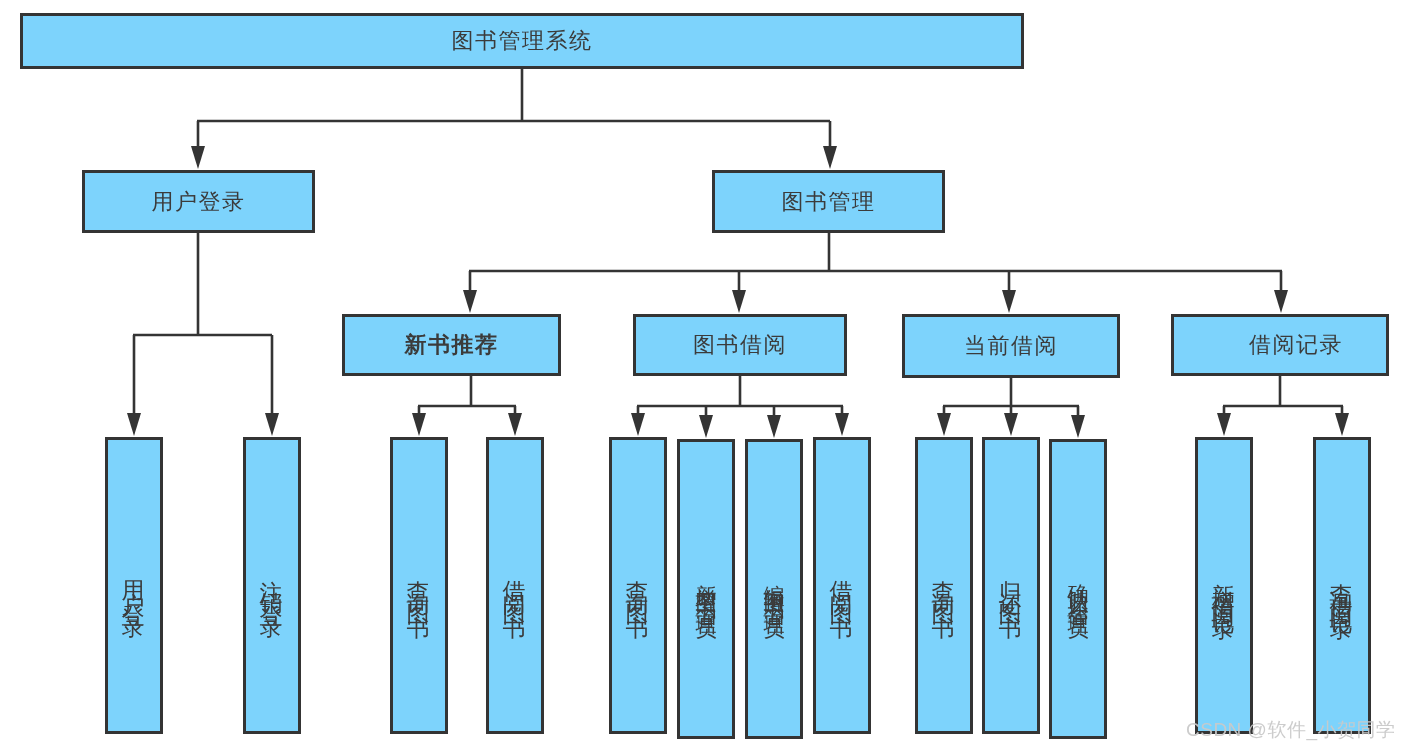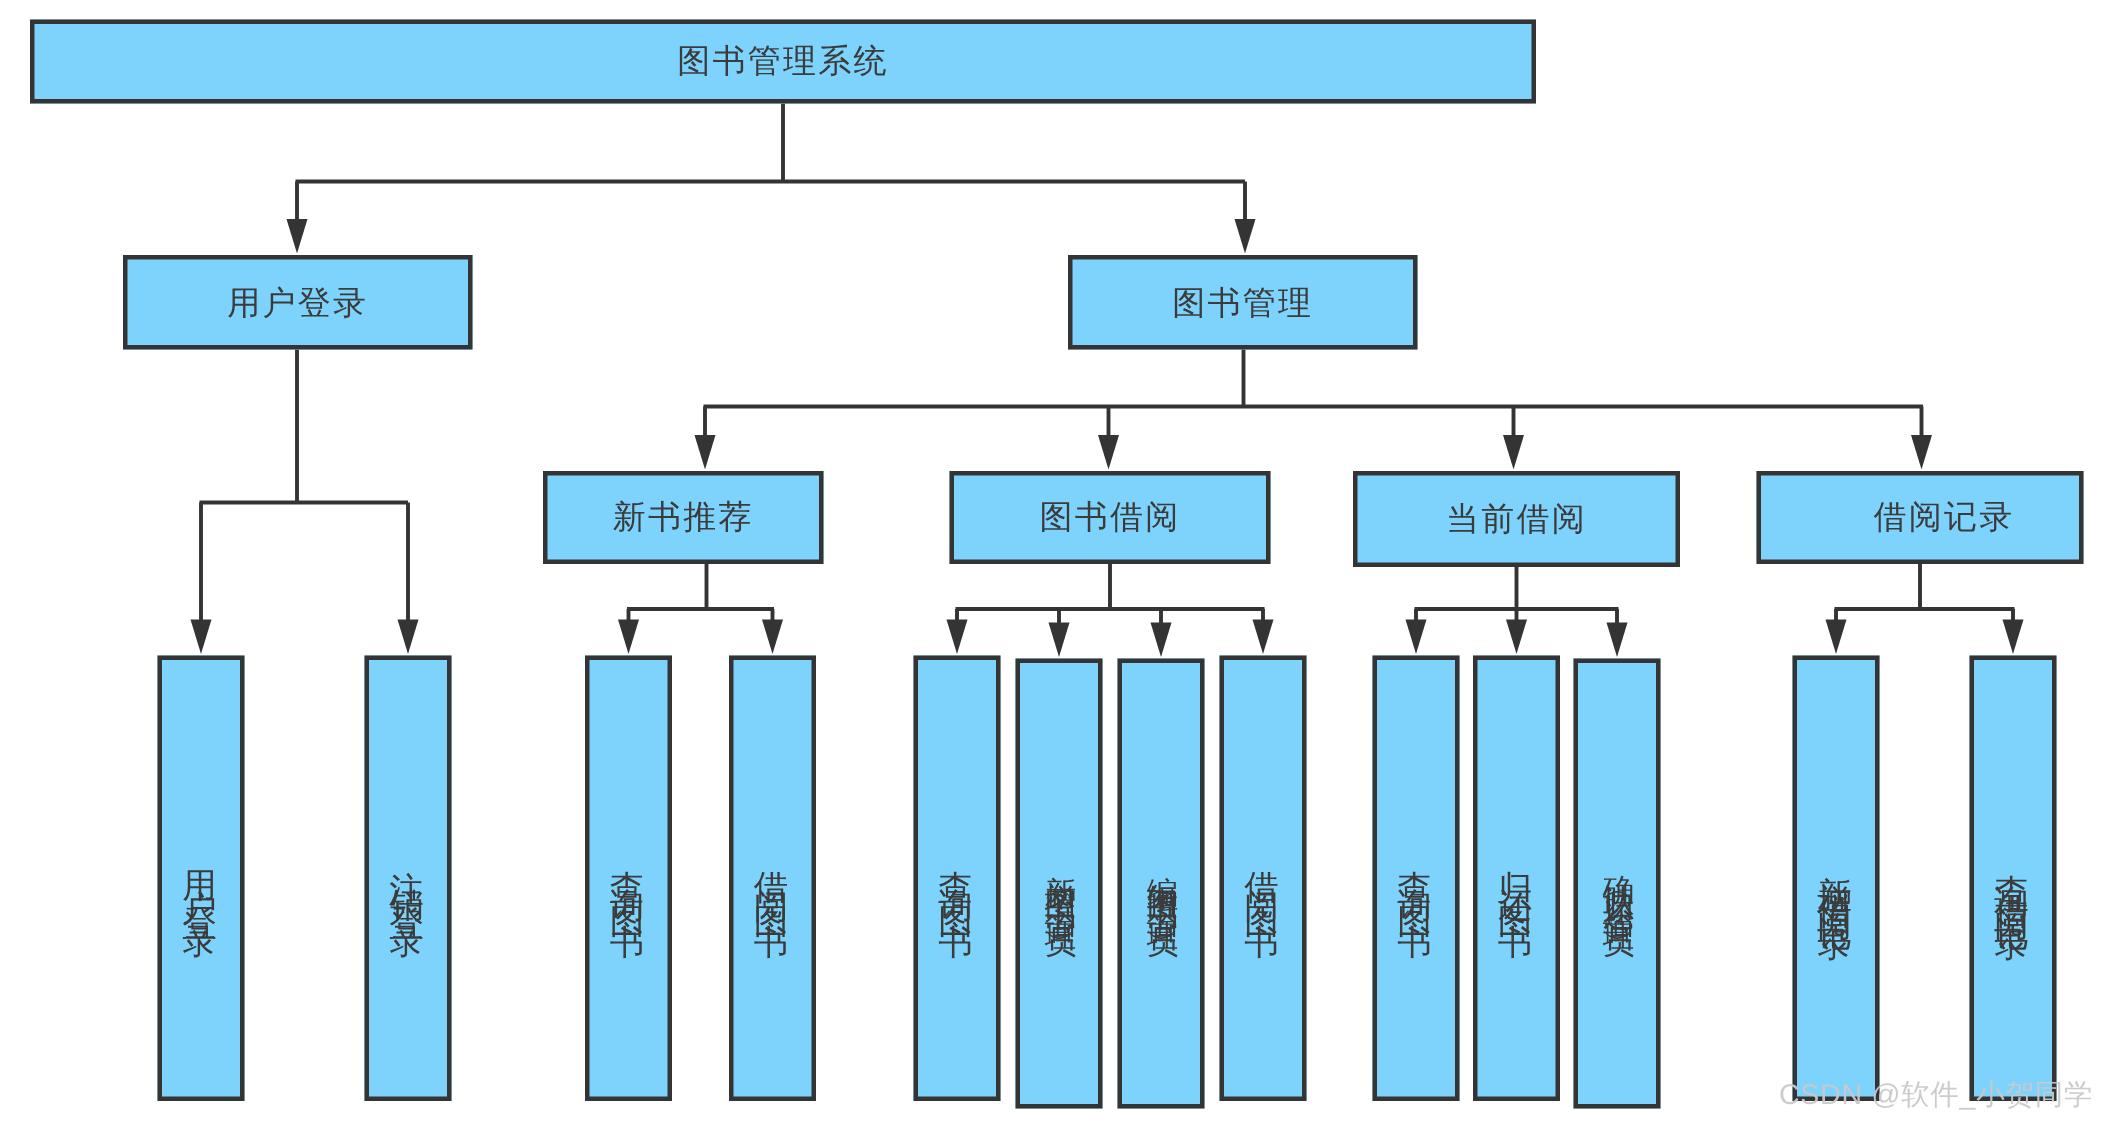--- a/index.html
+++ b/index.html
@@ -101,21 +101,21 @@
     <span class="h-label">图书管理系统</span>
   </div>
 
   <div class="box" style="left:82px;top:170px;width:233px;height:63px;">
     <span class="h-label">用户登录</span>
   </div>
   <div class="box" style="left:712px;top:170px;width:233px;height:63px;">
     <span class="h-label">图书管理</span>
   </div>
 
-  <div class="box" style="left:362px;top:314px;width:187px;height:62px;">
+  <div class="box" style="left:342px;top:314px;width:219px;height:62px;font-weight:bold;">
     <span class="h-label">新书推荐</span>
   </div>
   <div class="box" style="left:633px;top:314px;width:214px;height:62px;">
     <span class="h-label">图书借阅</span>
   </div>
   <div class="box" style="left:902px;top:314px;width:218px;height:64px;">
     <span class="h-label">当前借阅</span>
   </div>
   <div class="box" style="left:1171px;top:314px;width:218px;height:62px;padding-left:32px;">
     <span class="h-label">借阅记录</span>

